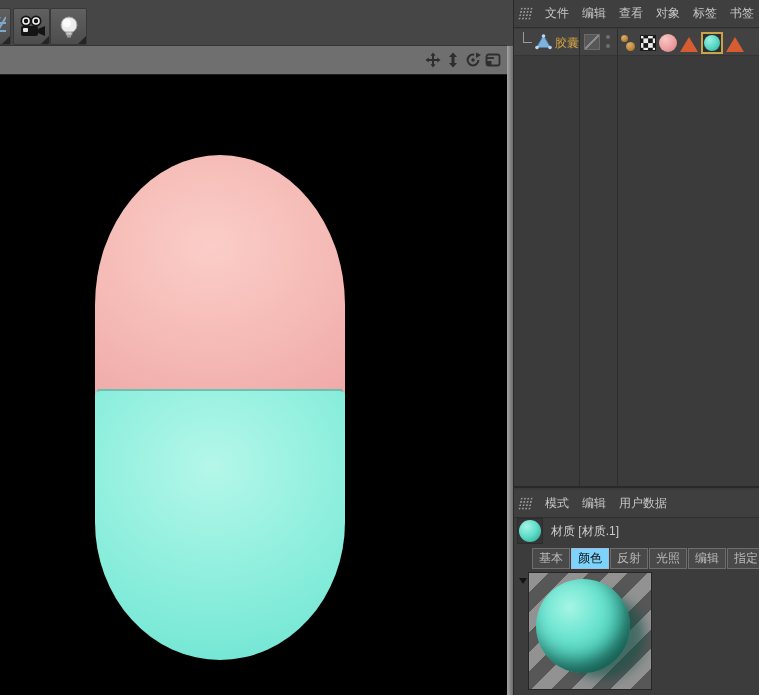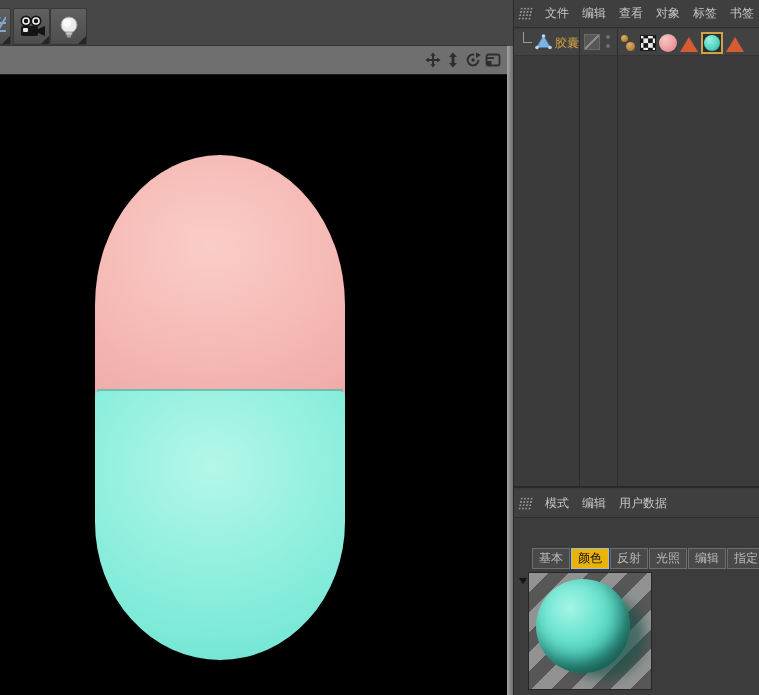--- a/index.html
+++ b/index.html
@@ -72,21 +72,21 @@
   .om-div1{left:65px;}
   .om-div2{left:103px;}
 
   
   .am{position:absolute;left:0;top:490px;width:276px;height:205px;background:#3c3c3c;}
   .mat-title-row{position:absolute;left:0;top:26px;width:246px;height:30px;display:flex;align-items:center;gap:8px;padding-left:3px;color:#cccccc;}
   .mat-thumb{width:26px;height:26px;background:#353535;border:1px solid #2c2c2c;display:flex;align-items:center;justify-content:center;}
   .mat-thumb .ball{width:22px;height:22px;border-radius:50%;background:radial-gradient(circle at 35% 30%, #a7f4e5, #5cdcc8 50%, #2fa390 95%);}
   .tabs{position:absolute;left:18px;top:58px;display:flex;gap:1px;}
   .tab{padding:3px 6px;border:1px solid #6e6e6e;background:#494949;color:#b9b9b9;font-size:12px;line-height:13px;cursor:default;}
-  .tab.active{background:#eab308;color:#101010;border-color:#9fbeda;}
+  .tab.active{background:#7dd3fc;color:#101010;border-color:#9fbeda;}
   .collapse-arrow{position:absolute;left:5px;top:88px;width:0;height:0;border-left:4px solid transparent;border-right:4px solid transparent;border-top:6px solid #141414;}
   .preview-box{position:absolute;left:14px;top:82px;width:124px;height:118px;border:1px solid #262626;
     background:repeating-linear-gradient(135deg, #929292 0 14px, #575757 14px 28px);overflow:hidden;}
   .pv-shadow{position:absolute;left:32px;top:22px;width:84px;height:84px;border-radius:50%;background:rgba(16,80,70,.6);filter:blur(6px);}
   .pv-sphere{position:absolute;left:7px;top:6px;width:94px;height:94px;border-radius:50%;
     background:radial-gradient(circle at 36% 30%, #a5f5e5 0%, #6fe5d1 32%, #4fd2bd 58%, #2fa793 82%, #14695c 100%);
     box-shadow:inset -8px -12px 18px rgba(0,30,25,.55);}
 </style>
 </head>
 <body>
@@ -219,20 +219,26 @@
     </div>
 
     <div class="am">
       <div class="menu-row">
         <span class="grid-ic"></span>
         <span class="menu-item">模式</span>
         <span class="menu-item">编辑</span>
         <span class="menu-item">用户数据</span>
       </div>
 
+      <div class="mat-title-row">
+        <span class="mat-thumb">
+          <span class="ball"></span>
+        </span>
+        <span>材质 [材质.1]</span>
+      </div>
 
       <div class="tabs">
         <span class="tab">基本</span>
         <span class="tab active">颜色</span>
         <span class="tab">反射</span>
         <span class="tab">光照</span>
         <span class="tab">编辑</span>
         <span class="tab">指定</span>
       </div>
 

